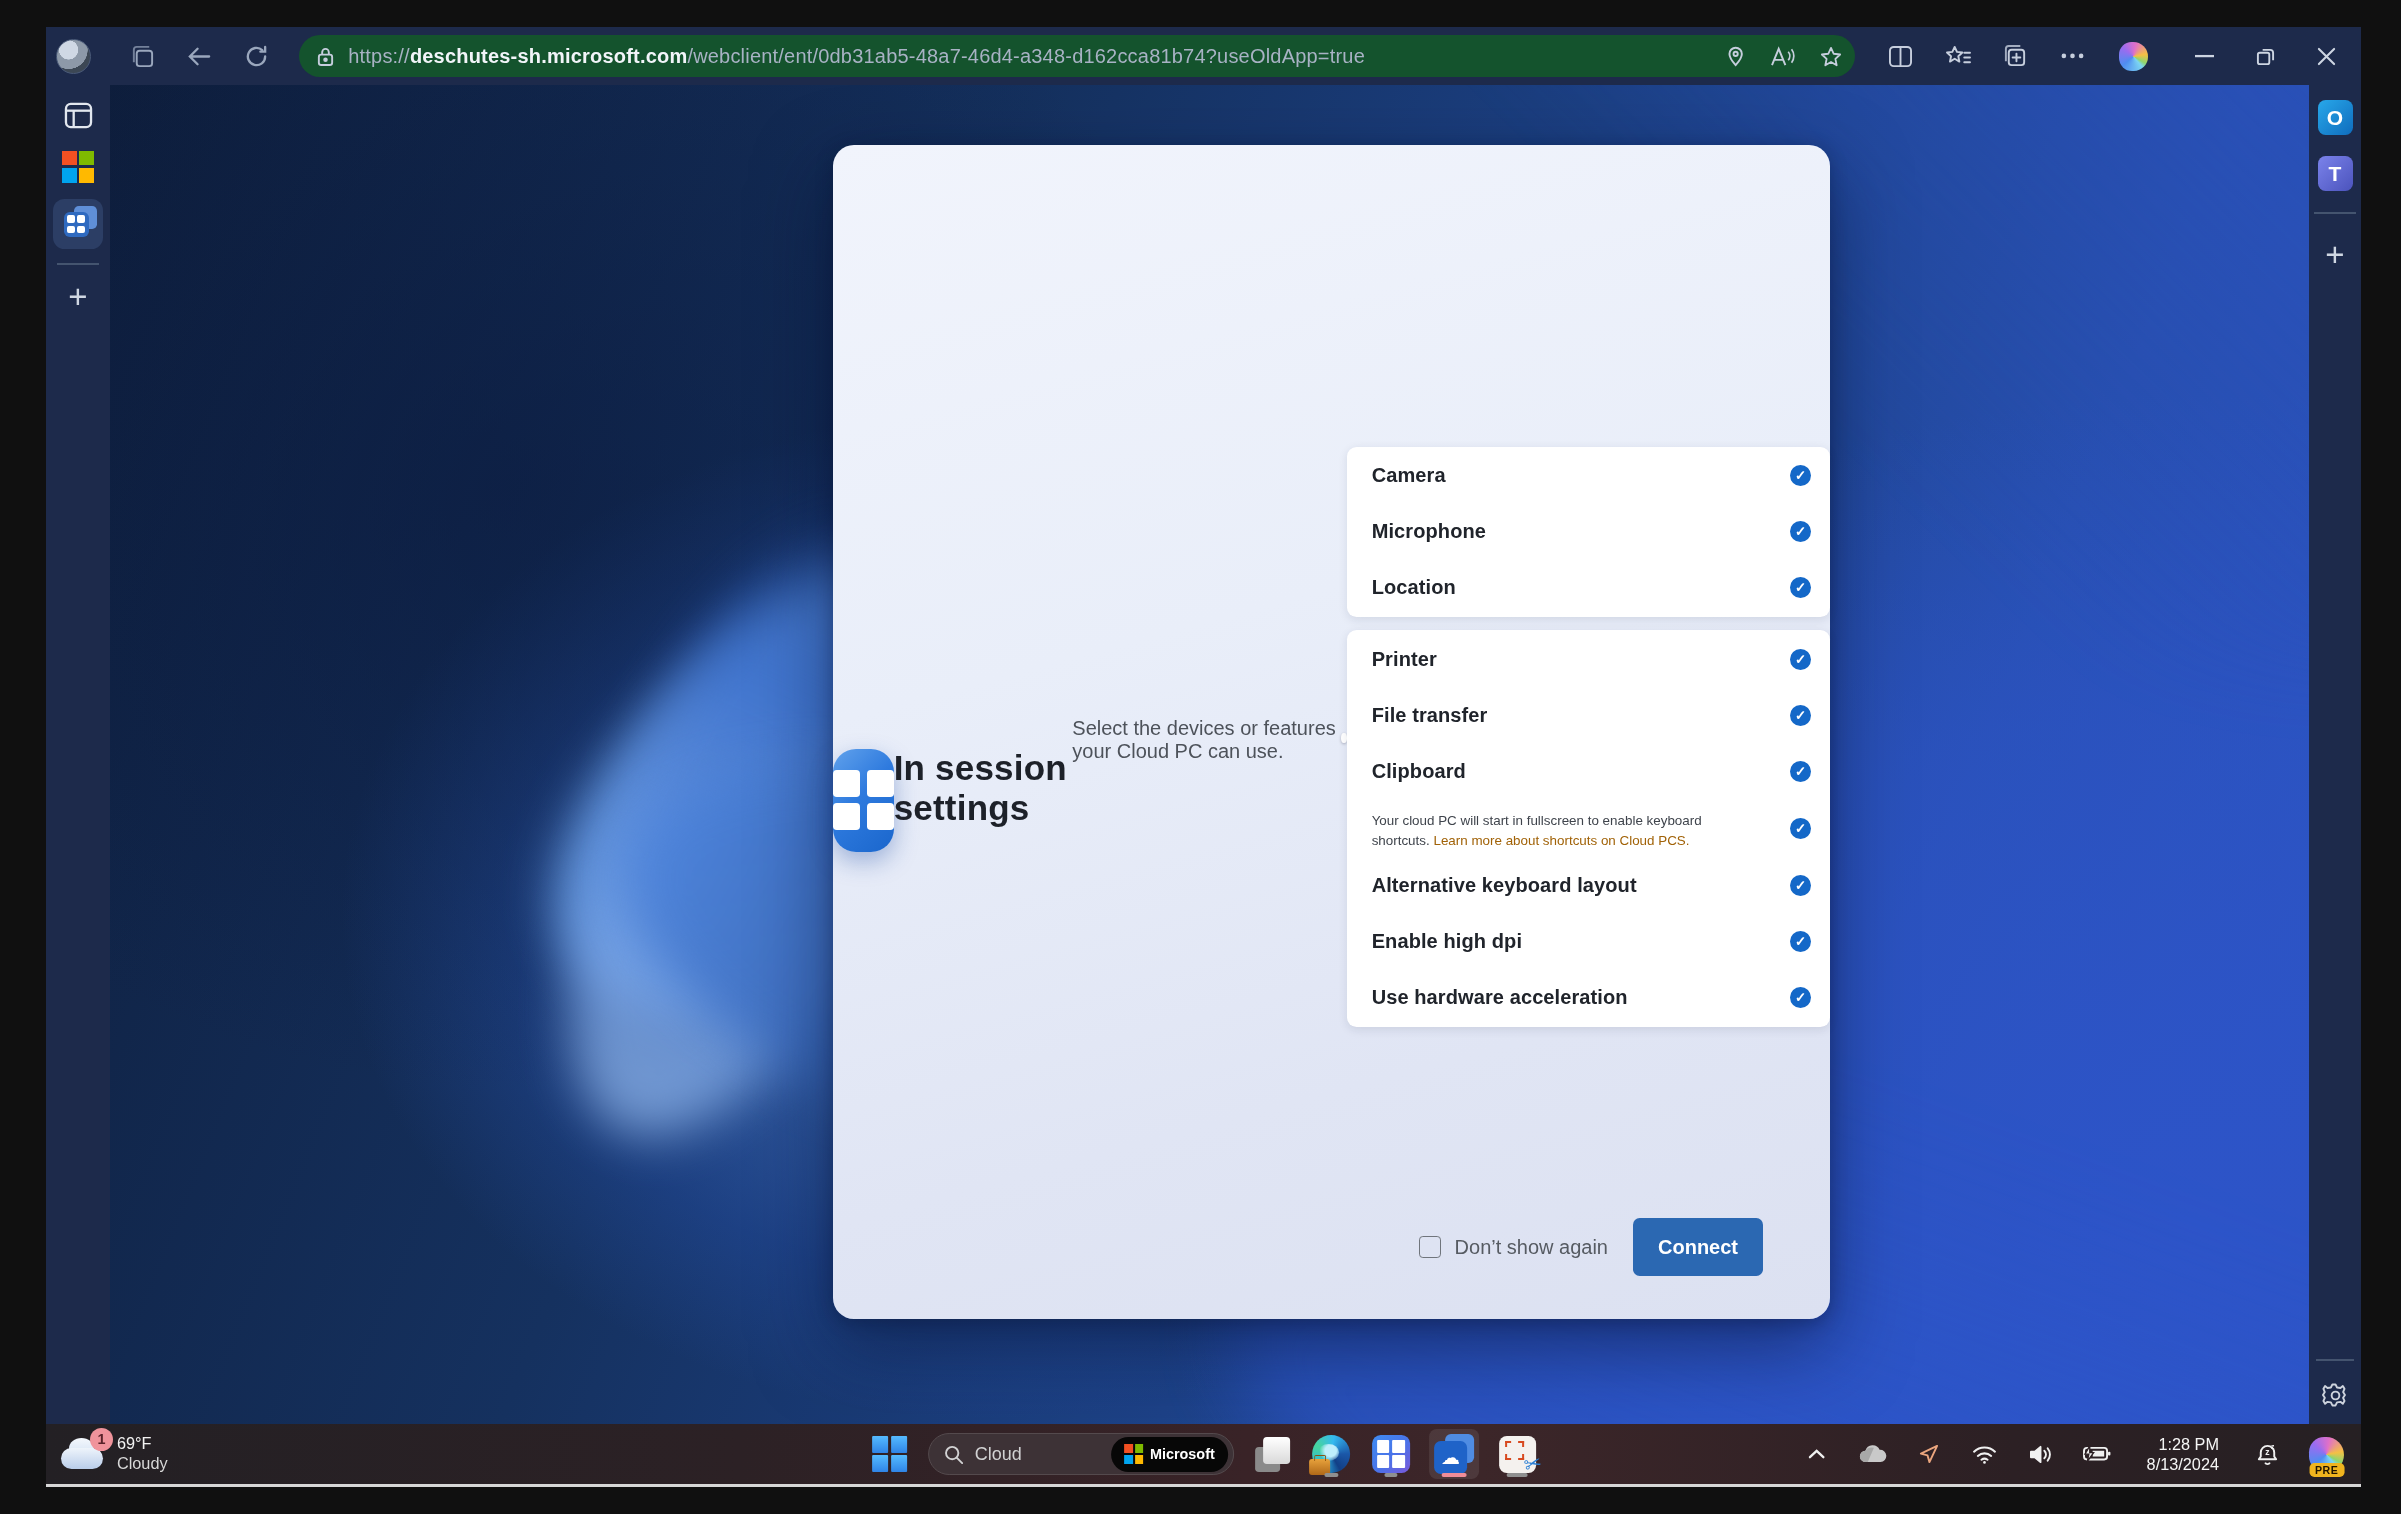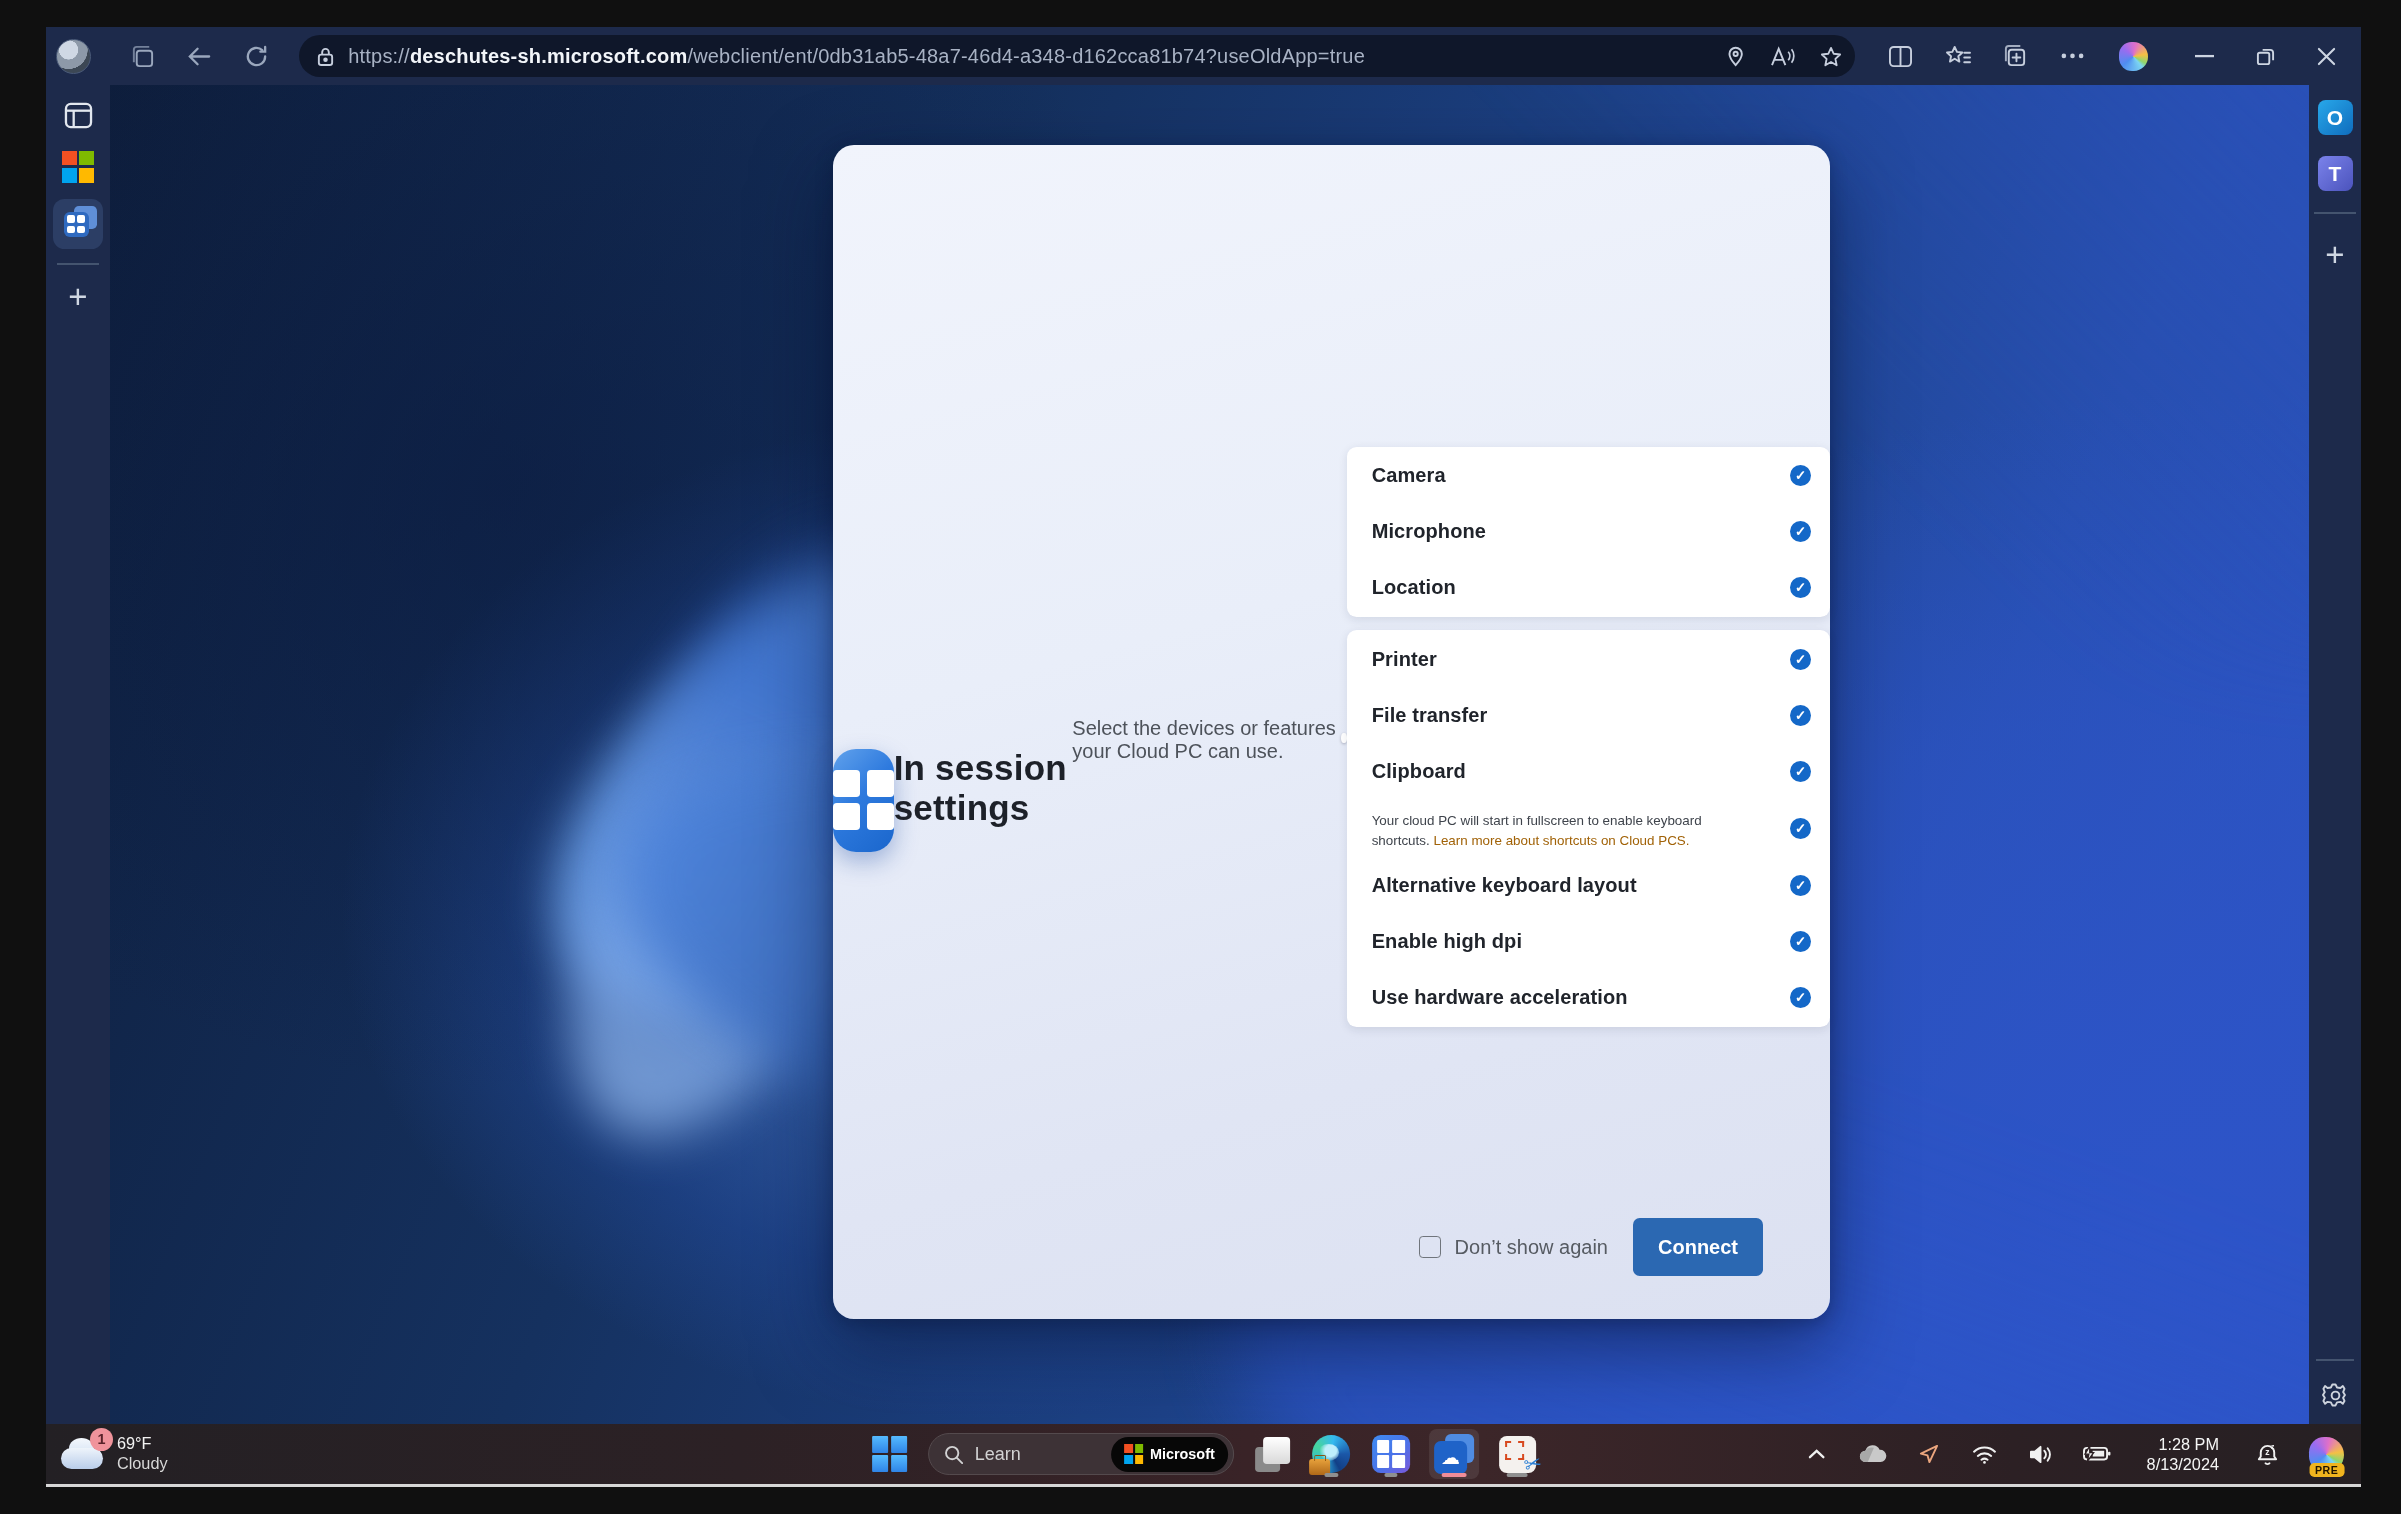--- a/index.html
+++ b/index.html
@@ -7,21 +7,21 @@
 
   
   .screen { position:absolute; left:46px; top:27px; width:2315px; height:1457px; display:flex; flex-direction:column; }
   .screen-edge { position:absolute; left:46px; top:1484px; width:2315px; height:2.9px; background:#d7d7d7; }
 
   
   .titlebar { height:58px; background:#1d2a4b; display:flex; align-items:center; padding:0 13.4px 0 9.6px; flex:0 0 auto; }
   .avatar { width:35px; height:35px; border-radius:50%; background:radial-gradient(circle at 35% 30%, #cfd8e4 0 30%, #8d99a8 31% 60%, #3c4754 61%); border:1px solid #4a5a78; margin-right:23px; }
   .tb-icon { width:38px; height:38px; display:flex; align-items:center; justify-content:center; color:#9aa7bd; margin:0 9.6px; flex:0 0 auto; }
   .tb-icon svg { display:block; }
-  .urlbar { flex:1 1 auto; height:42px; background:#0f172a; border-radius:21px; margin:0 17.3px 0 13.4px; display:flex; align-items:center; padding:0 13.4px 0 17.3px; color:#a8b2c4; font-size:20px; }
+  .urlbar { flex:1 1 auto; height:42px; background:#14532d; border-radius:21px; margin:0 17.3px 0 13.4px; display:flex; align-items:center; padding:0 13.4px 0 17.3px; color:#a8b2c4; font-size:20px; }
   .url-text { flex:1 1 auto; white-space:nowrap; overflow:hidden; margin-left:13.4px; letter-spacing:0.2px; }
   .url-text .dom { color:#f2f5f9; font-weight:bold; }
   .url-icons { display:flex; align-items:center; gap:25px; margin-left:11.5px; color:#c6cedd; }
   .win-controls { display:flex; align-items:center; gap:19px; margin-left:17.3px; color:#cdd5e2; }
   .win-controls .tb-icon { margin:0; width:42px; }
 
   
   .main { flex:1 1 auto; display:flex; min-height:0; }
   .sidebar-l { width:64px; background:#1d2a4b; display:flex; flex-direction:column; align-items:center; padding-top:11.5px; gap:13.4px; }
   .sidebar-r { width:52px; background:#1d2a4b; display:flex; flex-direction:column; align-items:center; padding-top:15.4px; gap:21px; position:relative; }
@@ -395,21 +395,21 @@
             <i></i>
             <i></i>
             <i></i>
           </div>
       </div>
       <div class="searchbox">
         <svg width="19" height="19" viewBox="0 0 20 20" fill="none" stroke="#d2d2d3" stroke-width="2">
             <circle cx="8.5" cy="8.5" r="6.5"></circle>
             <path d="M13.5 13.5 L19 19" stroke-linecap="round"></path>
           </svg>
-        <div class="stxt">Learn</div>
+        <div class="stxt">Cloud</div>
         <div class="msbadge">
           <div class="mlogo" style="display:grid;grid-template-columns:8.6px 8.6px;grid-template-rows:8.6px 8.6px;gap:1.9px;">
             <i style="background:#f25022"></i>
               <i style="background:#7fba00"></i>
               <i style="background:#00a4ef"></i>
               <i style="background:#ffb900"></i>
           </div>
           <span>Microsoft</span>
         </div>
       </div>

